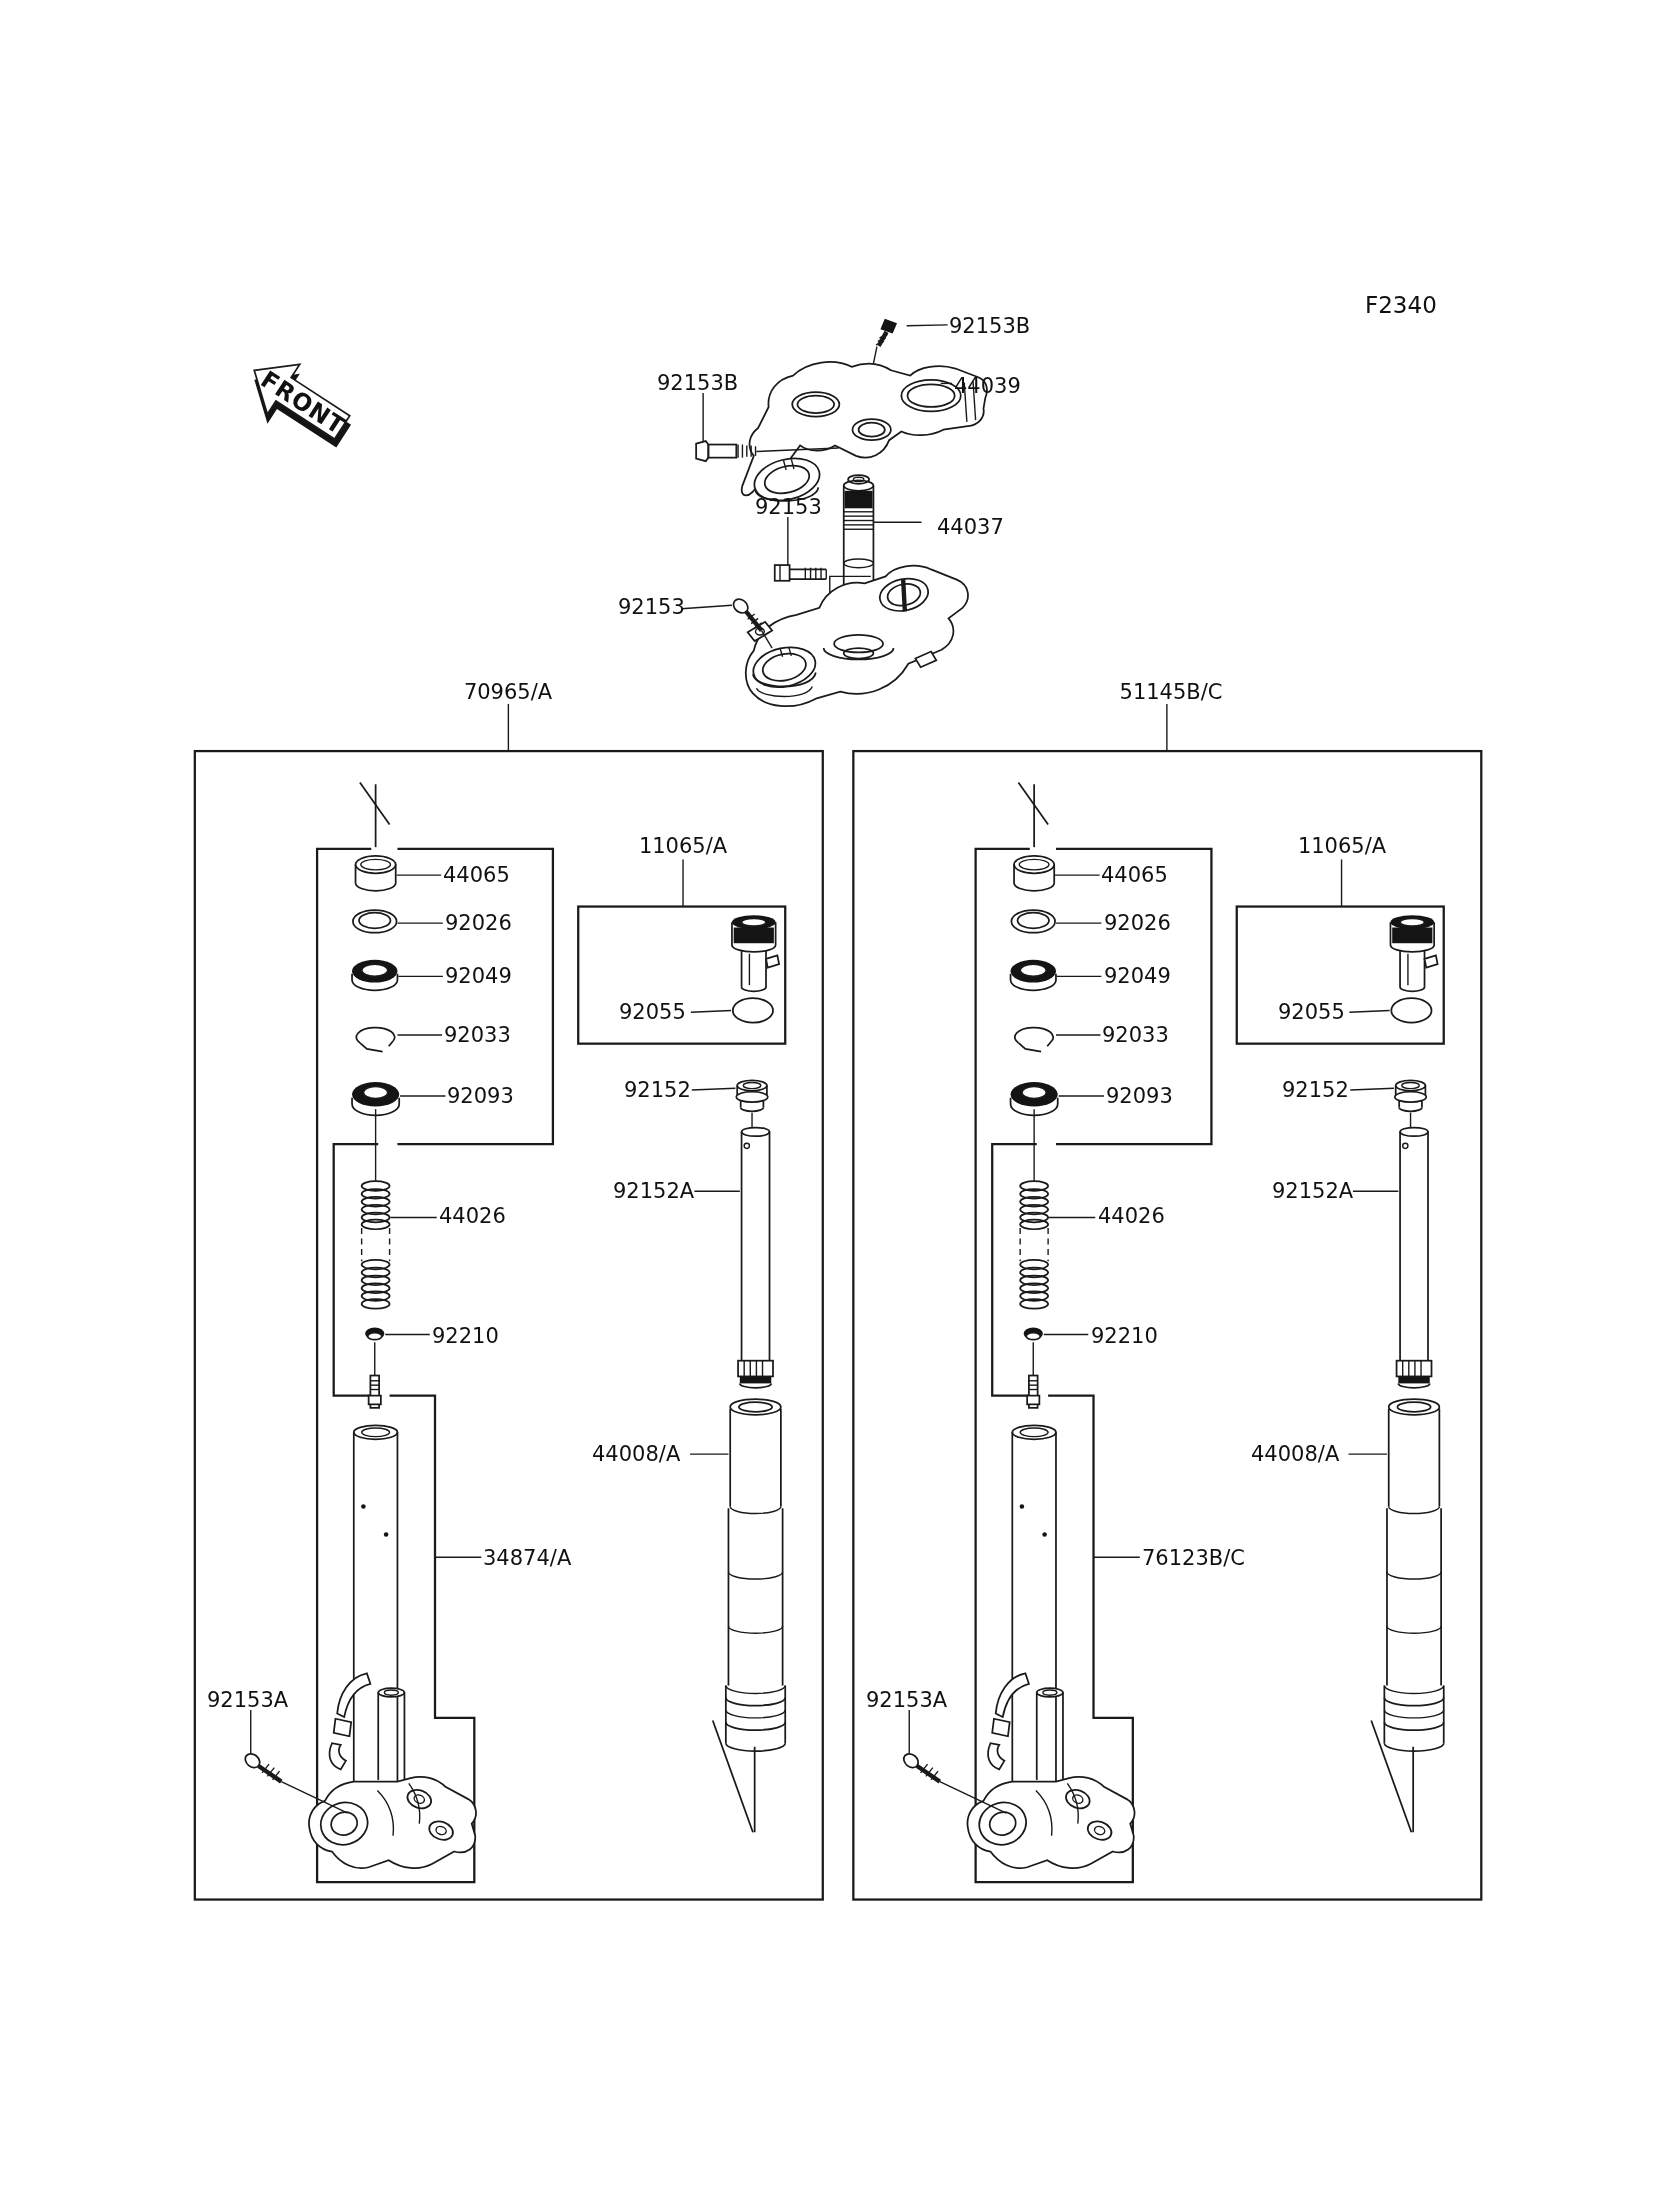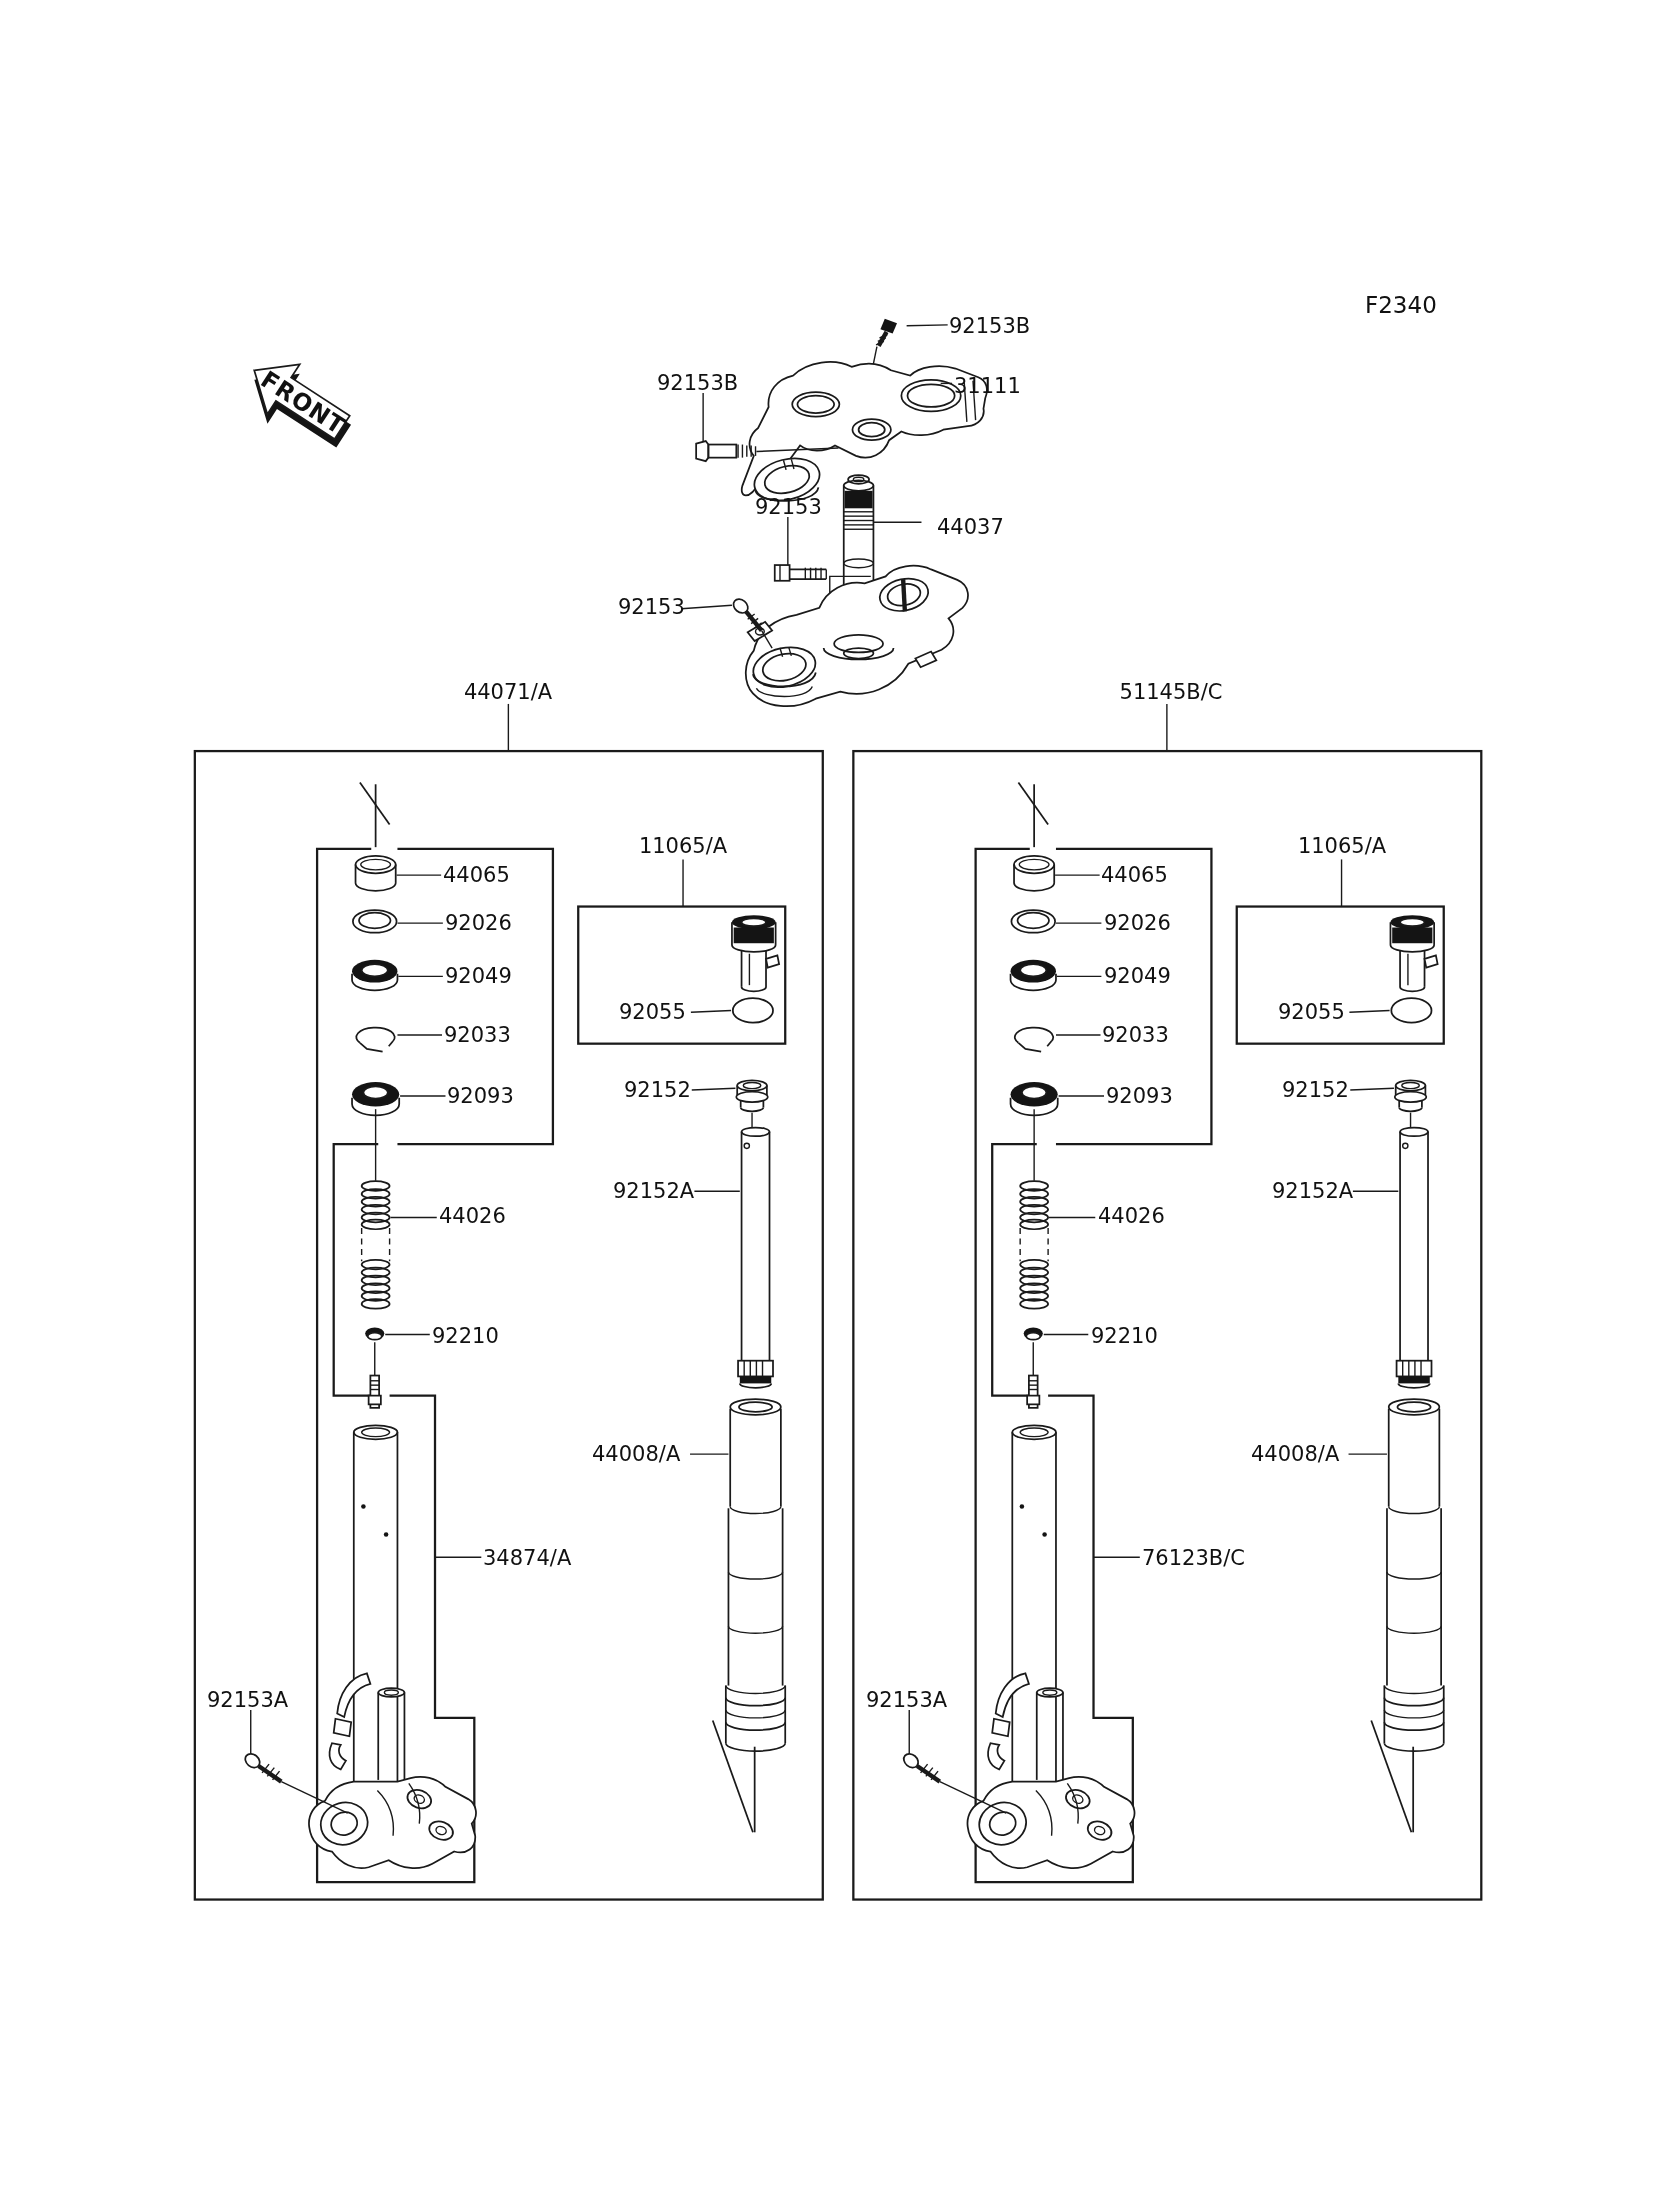--- a/index.html
+++ b/index.html
@@ -350,26 +350,26 @@
       </g>
     </g>
 
     <use href="#forkL" x="754"></use>
   </svg>
 
   <div class="lbl code" style="left:1365px;top:305px">F2340</div>
 
   <div class="lbl" style="left:949px;top:326px">92153B</div>
   <div class="lbl" style="left:657px;top:383px">92153B</div>
-  <div class="lbl" style="left:954px;top:386px">31111</div>
+  <div class="lbl" style="left:954px;top:386px">44039</div>
   <div class="lbl" style="left:755px;top:507px">92153</div>
   <div class="lbl" style="left:937px;top:527px">44037</div>
   <div class="lbl" style="left:618px;top:607px">92153</div>
 
-  <div class="lbl lbl-c" style="left:508px;top:692px">44071/A</div>
+  <div class="lbl lbl-c" style="left:508px;top:692px">70965/A</div>
   <div class="lbl lbl-c" style="left:1171px;top:692px">51145B/C</div>
 
   <div class="lbl" style="left:443px;top:875px">44065</div>
   <div class="lbl" style="left:445px;top:923px">92026</div>
   <div class="lbl" style="left:445px;top:976px">92049</div>
   <div class="lbl" style="left:444px;top:1035px">92033</div>
   <div class="lbl" style="left:447px;top:1096px">92093</div>
   <div class="lbl" style="left:439px;top:1216px">44026</div>
   <div class="lbl" style="left:432px;top:1336px">92210</div>
   <div class="lbl" style="left:483px;top:1558px">34874/A</div>

